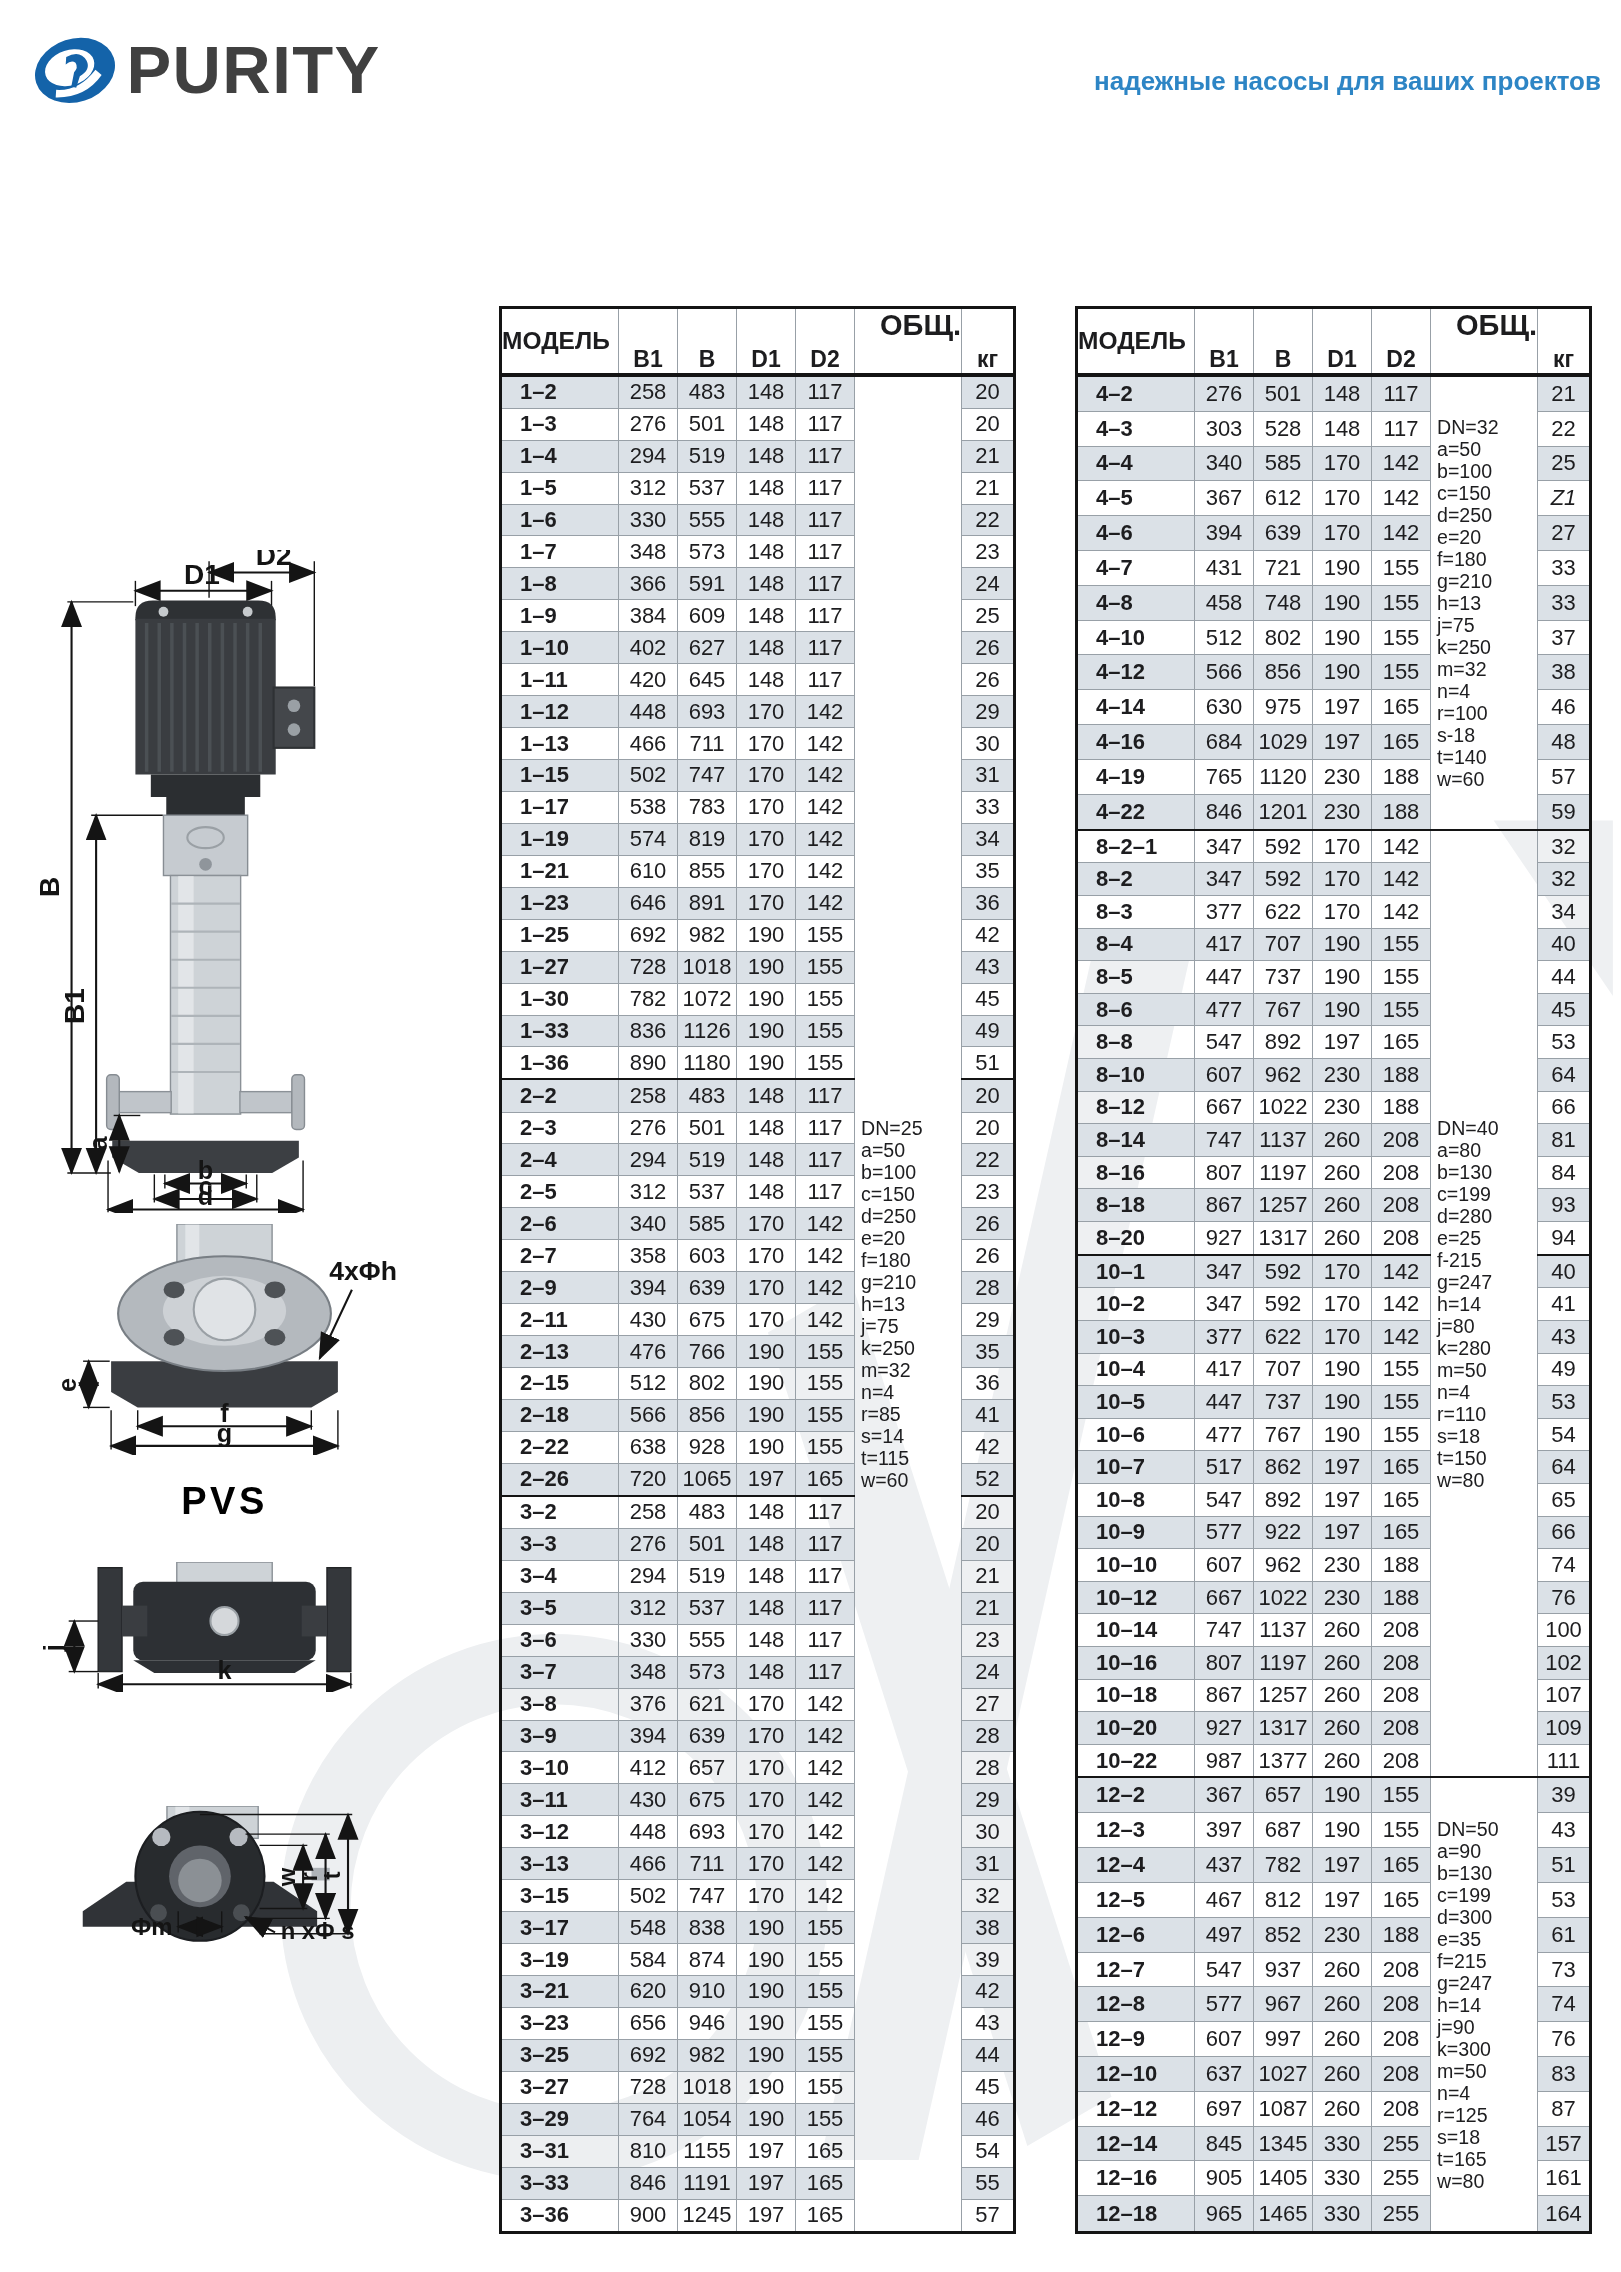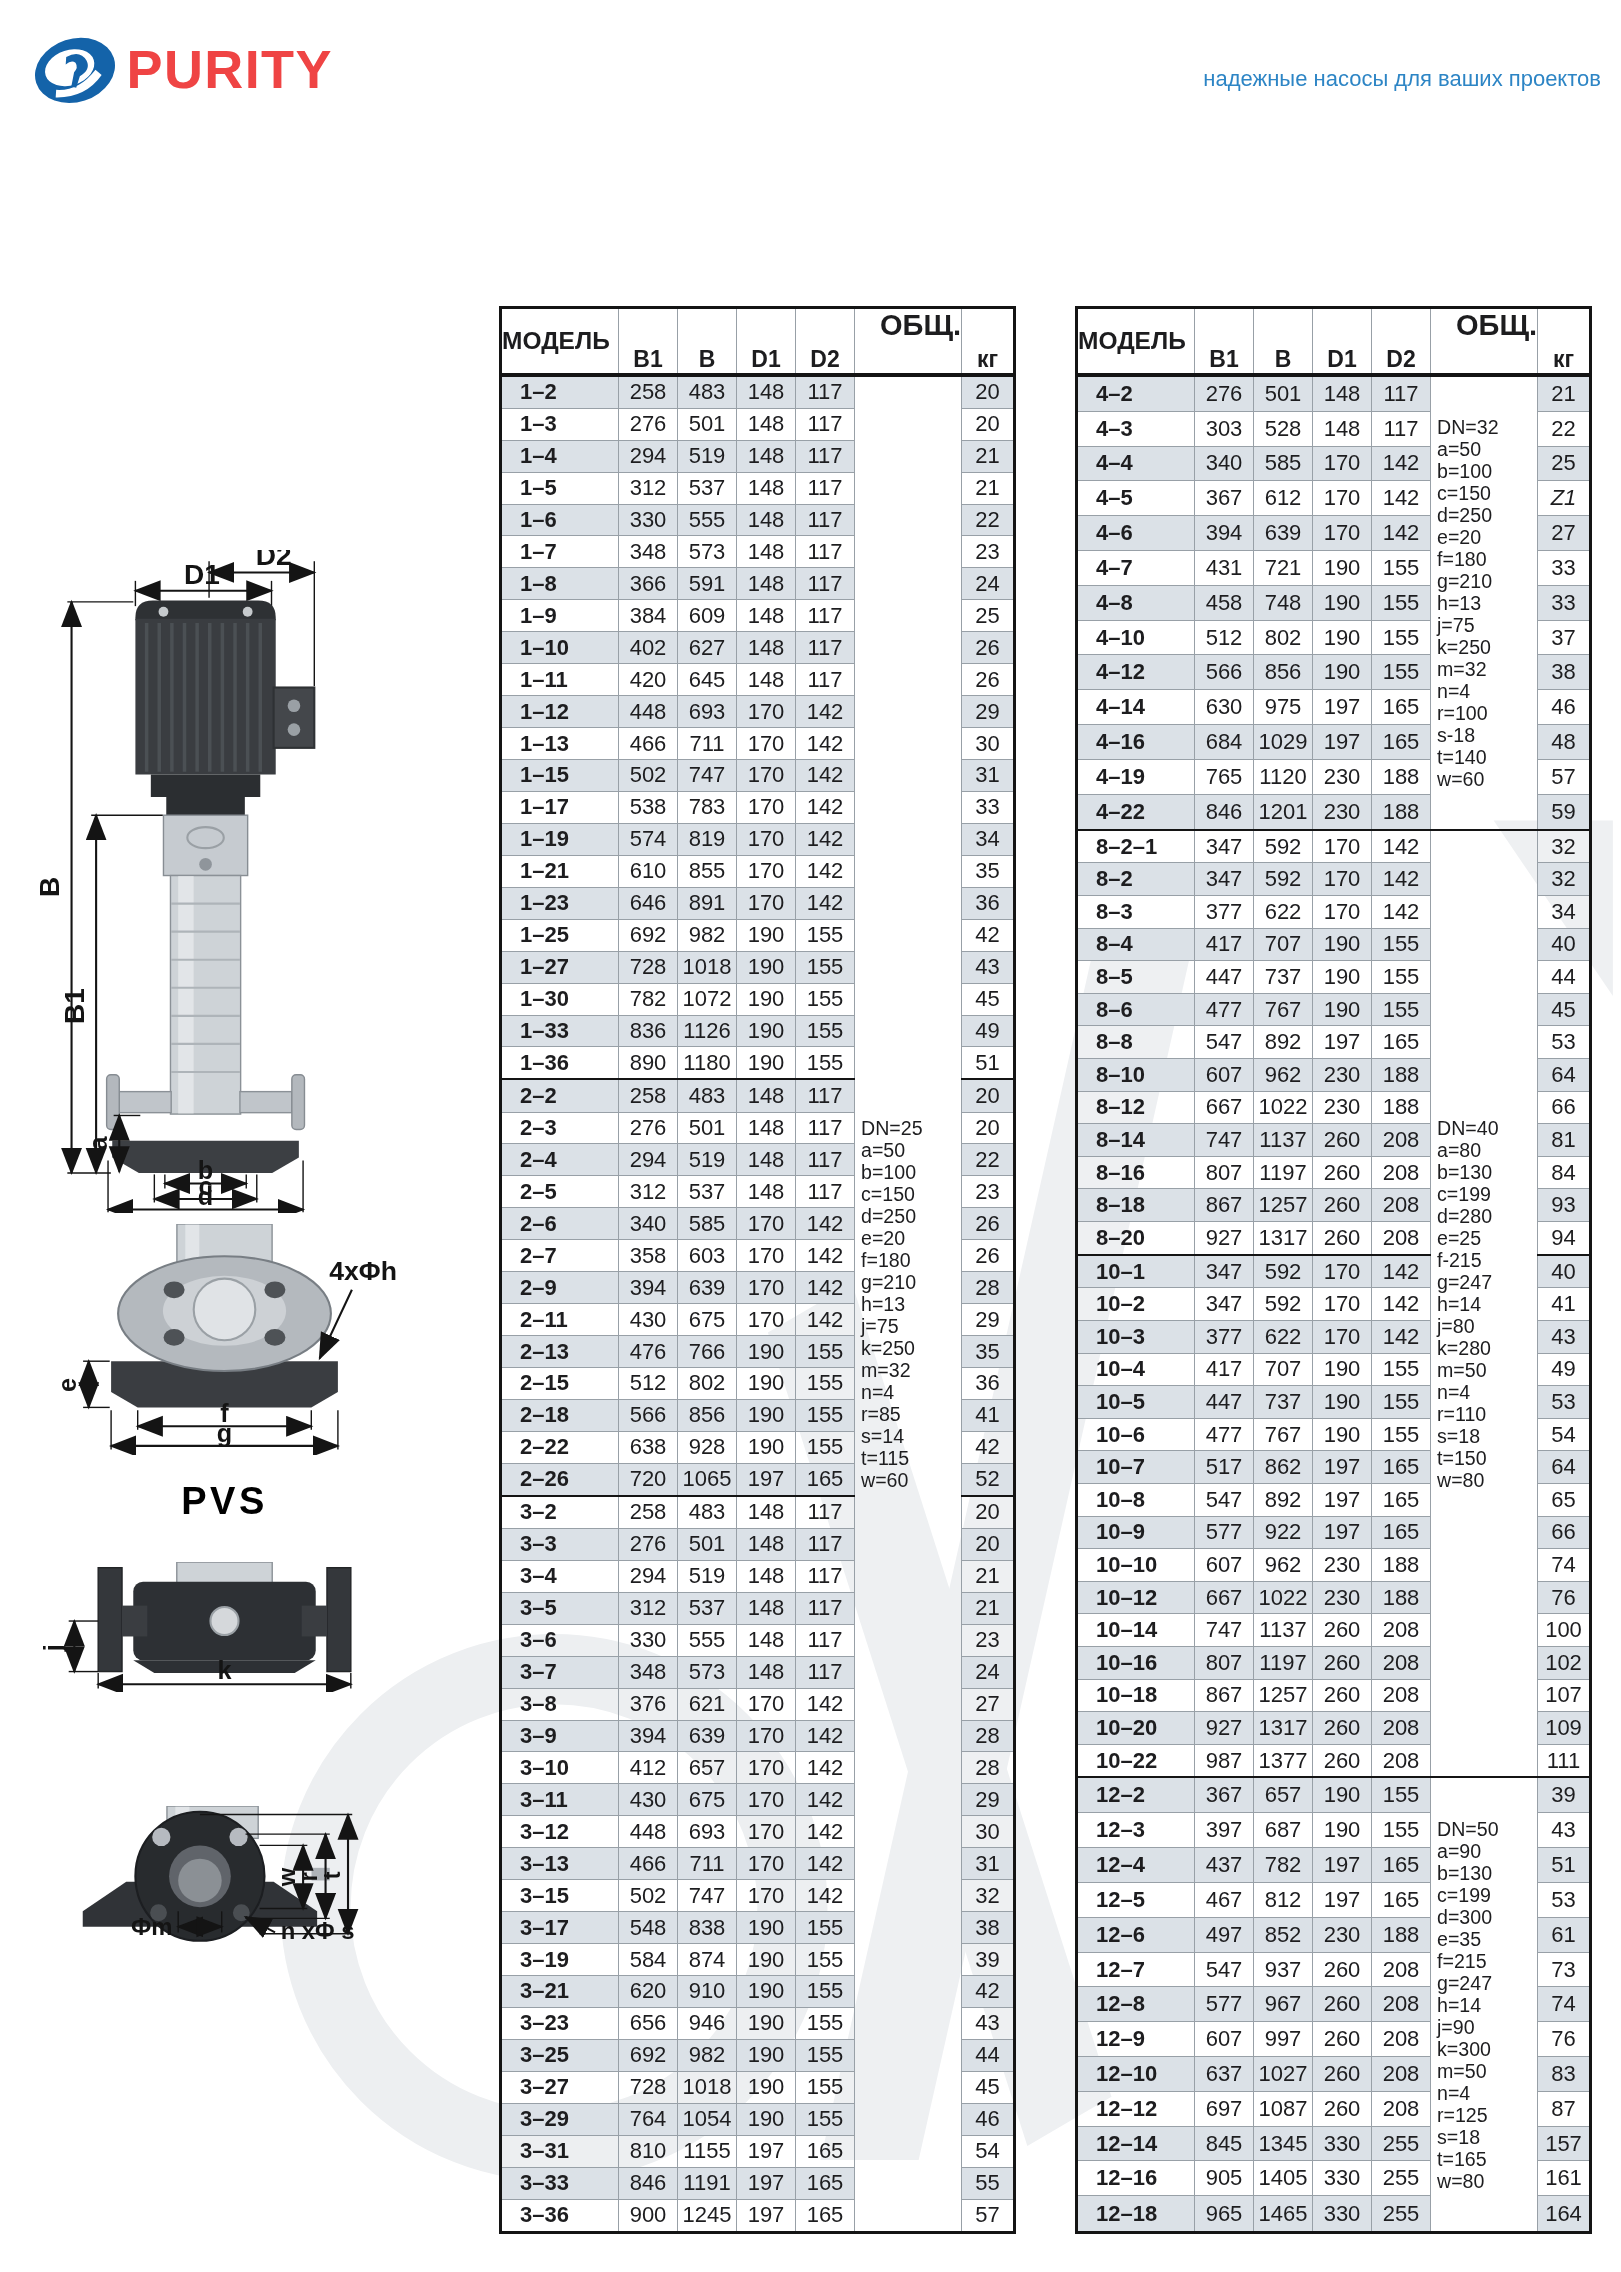--- a/index.html
+++ b/index.html
@@ -3,22 +3,22 @@
 <meta charset="utf-8">
 <style>
   html,body{margin:0;padding:0;background:#fff;}
   #page{position:relative;width:1622px;height:2273px;background:#fff;overflow:hidden;
         font-family:"Liberation Sans",sans-serif;color:#1d1d1f;}
   .wm{position:absolute;left:0;top:0;z-index:0;pointer-events:none;}
   .layer{position:absolute;z-index:1;}
 
   
   .logo{left:29.5px;top:24px;display:flex;align-items:center;gap:7px;}
-  .logo-text{font-size:54px;font-weight:800;color:#ef4444;letter-spacing:1.4px;line-height:1;}
-  .tagline{right:21px;top:66px;font-size:22px;color:#2d85c5;}
+  .logo-text{font-size:67px;font-weight:800;color:#404040;letter-spacing:1.4px;line-height:1;}
+  .tagline{right:21px;top:66px;font-size:26px;color:#2d85c5;font-weight:bold;}
 
   
   table.tbl{position:absolute;top:306px;border-collapse:collapse;table-layout:fixed;
             border:3.5px solid #141414;background:transparent;z-index:1;margin-left:36px;}
   #tbl-0{left:463px;width:514px;height:1928px;}
   #tbl-1{left:1039px;width:514px;height:1928px;}
   .tbl th,.tbl td{border:1.4px solid #98a0a7;padding:0;overflow:hidden;}
   .tbl thead tr{height:67px;}
   .tbl thead th{border-bottom:4.2px solid #141414;background:#fff;font-weight:bold;}
   .h0{text-align:left;padding-left:18px;vertical-align:middle;font-size:24.5px;}

